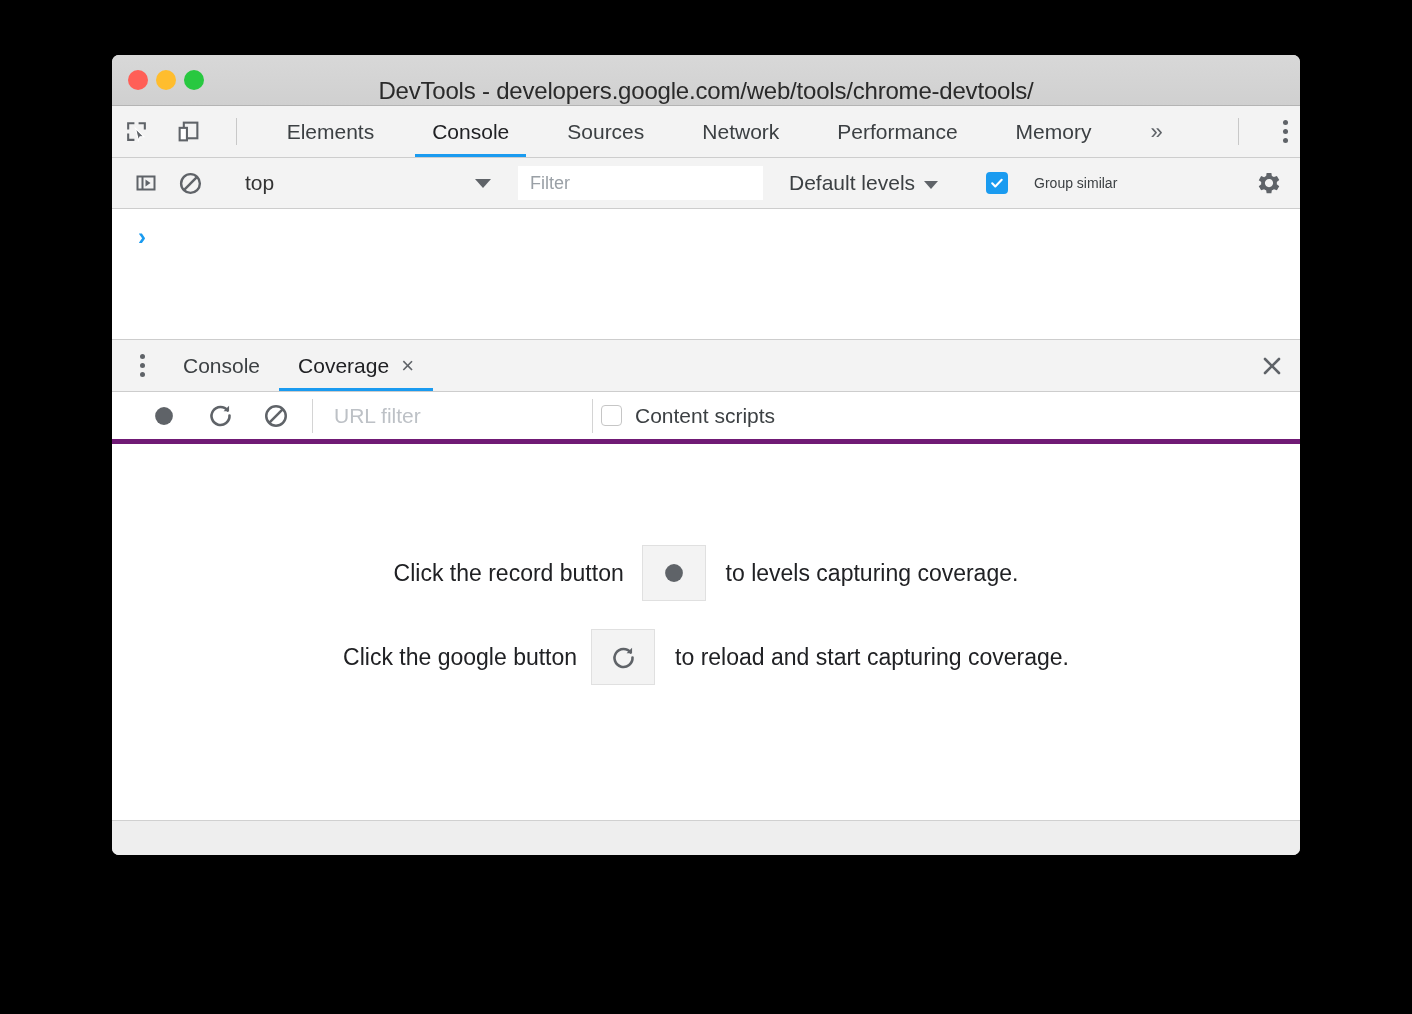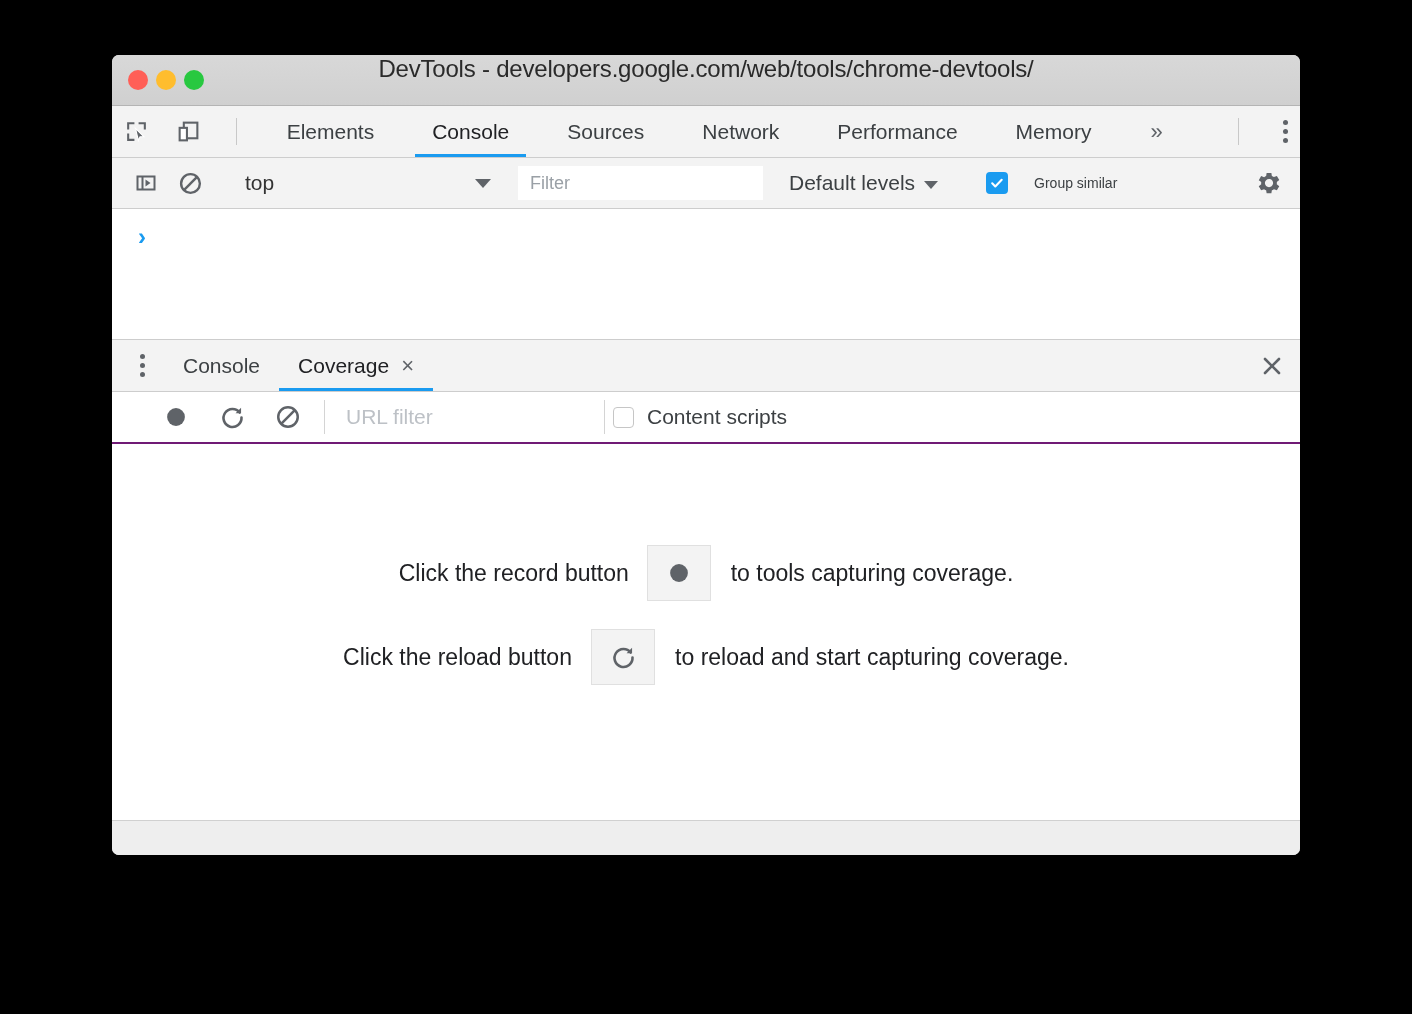--- a/index.html
+++ b/index.html
@@ -28,21 +28,21 @@
     box-shadow: 0 0 0 0.5px rgba(0,0,0,0.25);
   }
 
   
   #titlebar {
     position: relative;
     height: 50px;
     background: linear-gradient(#d8d8d8, #d0d0d0);
     border-bottom: 1px solid #b4b4b4;
     display: flex;
-    align-items: flex-start;
+    align-items: flex-end;
     justify-content: center;
   }
   .traffic-lights {
     position: absolute;
     left: 16px;
     top: 0;
     height: 50px;
     display: flex;
     align-items: center;
     gap: 8px;
@@ -283,24 +283,24 @@
     display: flex;
     align-items: center;
     justify-content: center;
     cursor: default;
   }
 
   
   #coverage-toolbar {
     height: 52px;
     background: #ffffff;
-    border-bottom: 2px solid #701a75;
-    display: flex;
-    align-items: center;
-    padding-left: 36px;
+    border-bottom: 5px solid #701a75;
+    display: flex;
+    align-items: center;
+    padding-left: 24px;
     box-sizing: border-box;
   }
   .cov-btn {
     width: 56px;
     height: 100%;
     display: flex;
     align-items: center;
     justify-content: center;
     cursor: default;
   }
@@ -531,24 +531,24 @@
   </div>
 
   <div id="coverage-body">
     <div class="hint-row">
       <span class="pre">Click the record button</span>
       <span class="hint-btn">
         <svg class="ico" width="26" height="26" viewBox="0 0 24 24">
           <circle cx="12" cy="12" r="8.2" fill="#5f6368"></circle>
         </svg>
       </span>
-      <span>to tools capturing coverage.</span>
+      <span>to levels capturing coverage.</span>
     </div>
     <div class="hint-row">
-      <span class="pre">Click the reload button</span>
+      <span class="pre">Click the google button</span>
       <span class="hint-btn">
         <svg class="ico" width="27" height="27" viewBox="0 0 24 24">
           <path d="M18.4 7.6A8 8 0 1 0 20 12" fill="none" stroke="#5f6368" stroke-width="2.3" stroke-linecap="round"></path>
           <path d="M19.6 3.4v4.9h-4.9z" fill="#5f6368"></path>
         </svg>
       </span>
       <span>to reload and start capturing coverage.</span>
     </div>
   </div>
 

